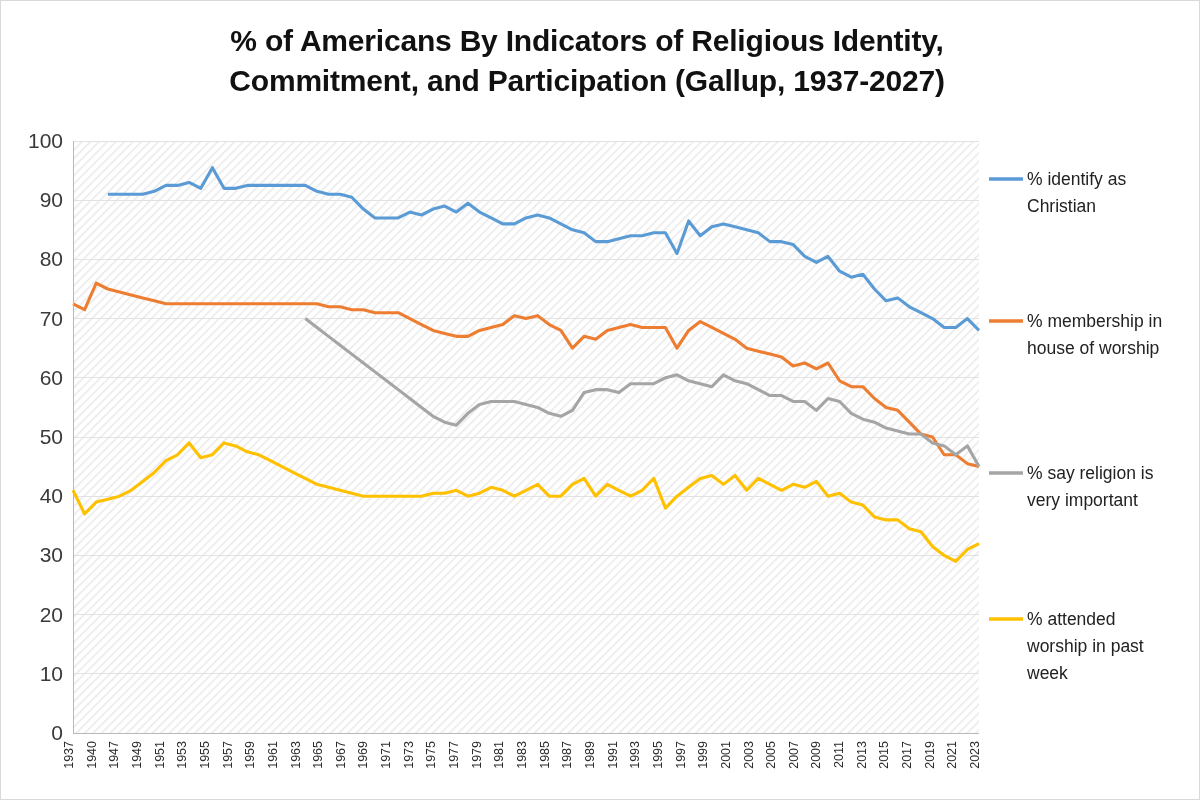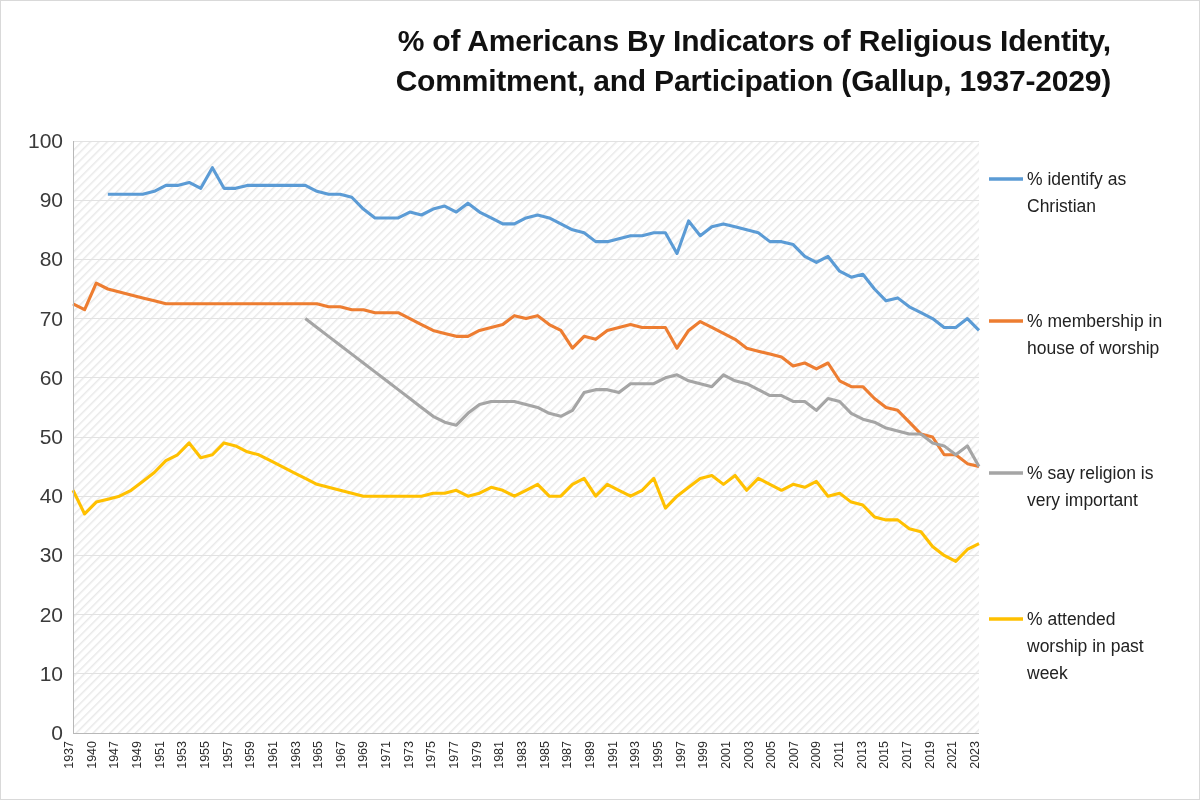--- a/index.html
+++ b/index.html
@@ -17,24 +17,24 @@
   #chart-root {
     position: relative;
     width: 1200px;
     height: 800px;
     background: #ffffff;
     box-sizing: border-box;
     border: 1px solid #d9d9d9;
   }
   #chart-title {
     position: absolute;
-    left: 90px;
+    left: 76px;
     top: 20px;
     width: 1020px;
-    text-align: right;
+    text-align: center;
     font-size: 30px;
     font-weight: bold;
     line-height: 1.32;
     letter-spacing: -0.2px;
     color: #111111;
     white-space: pre-line;
   }
   #plot-wrap {
     position: absolute;
     left: 0;
@@ -82,21 +82,21 @@
     stroke: #e2e2e2;
     stroke-width: 1;
     shape-rendering: crispEdges;
   }
 </style>
 </head>
 <body>
 
 <div id="chart-root">
 
-  <div id="chart-title"><span>% of Americans By Indicators of Religious Identity,</span><br><span>Commitment, and Participation (Gallup, 1937-2029)</span></div>
+  <div id="chart-title"><span>% of Americans By Indicators of Religious Identity,</span><br><span>Commitment, and Participation (Gallup, 1937-2027)</span></div>
 
   <div id="plot-wrap">
     <svg class="chart-svg" width="1200" height="800" viewBox="0 0 1200 800">
       <defs>
         <pattern id="hatch" width="6" height="6" patternUnits="userSpaceOnUse" patternTransform="rotate(45)">
           <rect width="6" height="6" fill="#ffffff"></rect>
           <line x1="0" y1="0" x2="0" y2="6" stroke="#e9e9e9" stroke-width="3"></line>
         </pattern>
       </defs>
       <rect id="plot-bg" x="72" y="140" width="906" height="592" fill="url(#hatch)"></rect>

